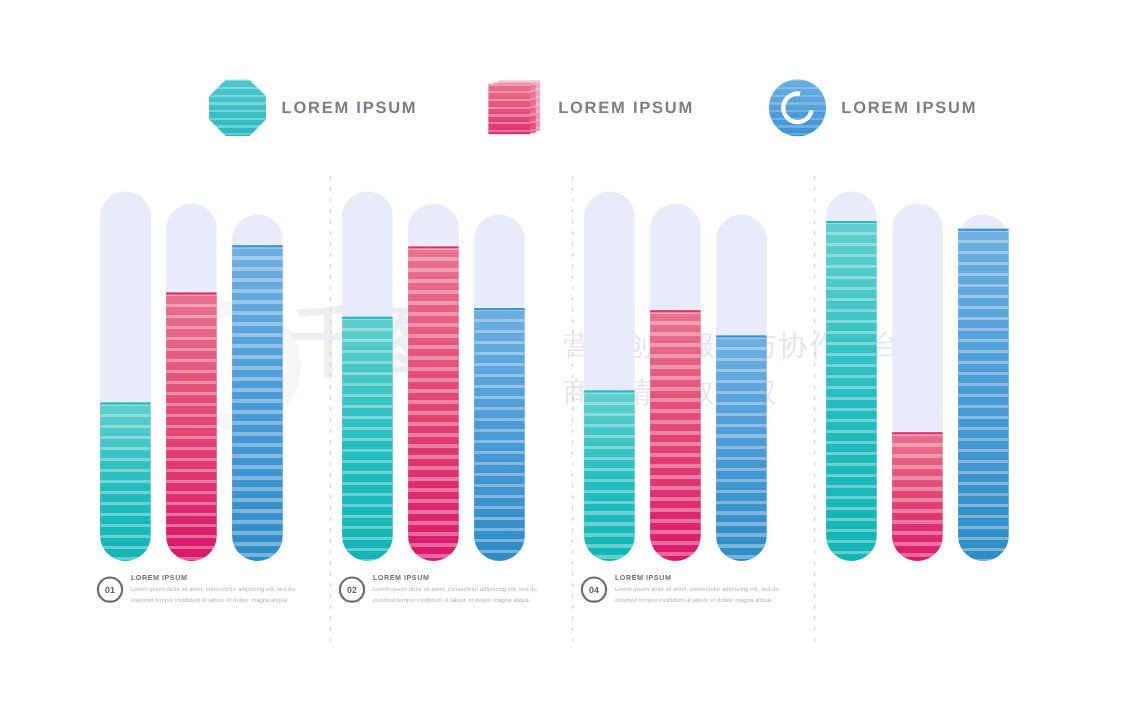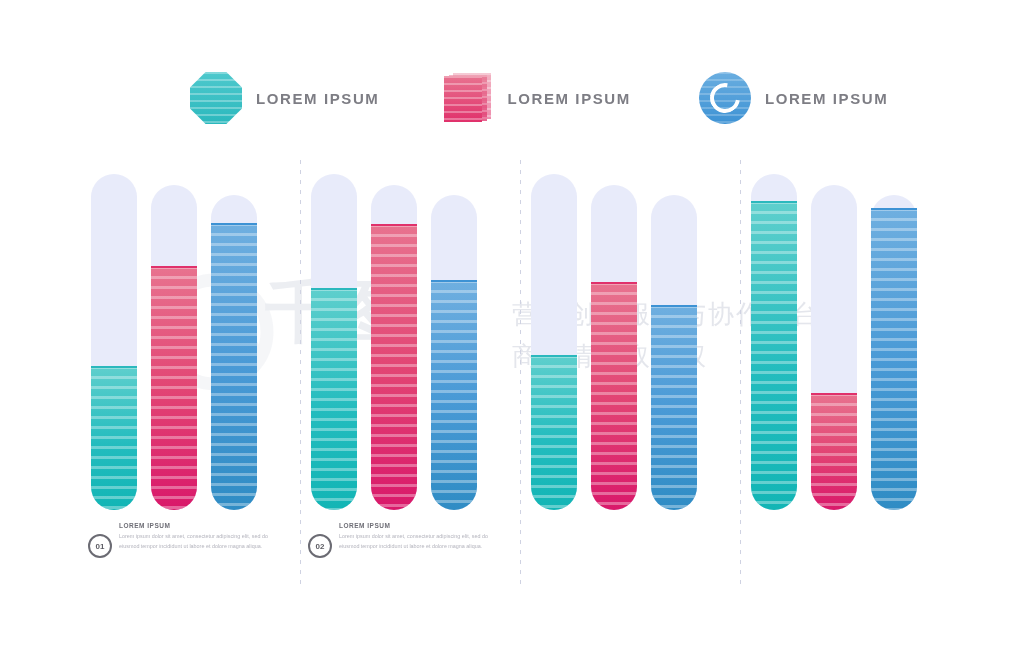--- a/index.html
+++ b/index.html
@@ -195,21 +195,21 @@
     background: #ffffff;
     border: 2px solid #6b6b73;
     color: #5c5c63;
     font-size: 8px;
     font-weight: 700;
     display: flex;
     align-items: center;
     justify-content: center;
     flex: 0 0 auto;
     margin-right: 7px;
-    margin-top: 12px;
+    margin-top: 2px;
   }
   .cap-text { width: 150px; }
   .cap-title {
     font-size: 6.5px;
     font-weight: 700;
     letter-spacing: 0.5px;
     color: #6e6e76;
     margin-bottom: 2px;
   }
   .cap-body {
@@ -448,13 +448,20 @@
         <div class="cap-body">Lorem ipsum dolor sit amet, consectetur adipiscing elit, sed do eiusmod tempor incididunt ut labore et dolore magna aliqua.</div>
       </div>
     </div>
     <div class="caption">
       <div class="cap-badge">02</div>
       <div class="cap-text">
         <div class="cap-title">LOREM IPSUM</div>
         <div class="cap-body">Lorem ipsum dolor sit amet, consectetur adipiscing elit, sed do eiusmod tempor incididunt ut labore et dolore magna aliqua.</div>
       </div>
     </div>
+    <div class="caption">
+      <div class="cap-badge">04</div>
+      <div class="cap-text">
+        <div class="cap-title">LOREM IPSUM</div>
+        <div class="cap-body">Lorem ipsum dolor sit amet, consectetur adipiscing elit, sed do eiusmod tempor incididunt ut labore et dolore magna aliqua.</div>
+      </div>
+    </div>
   </div>
 
 </body></html>

